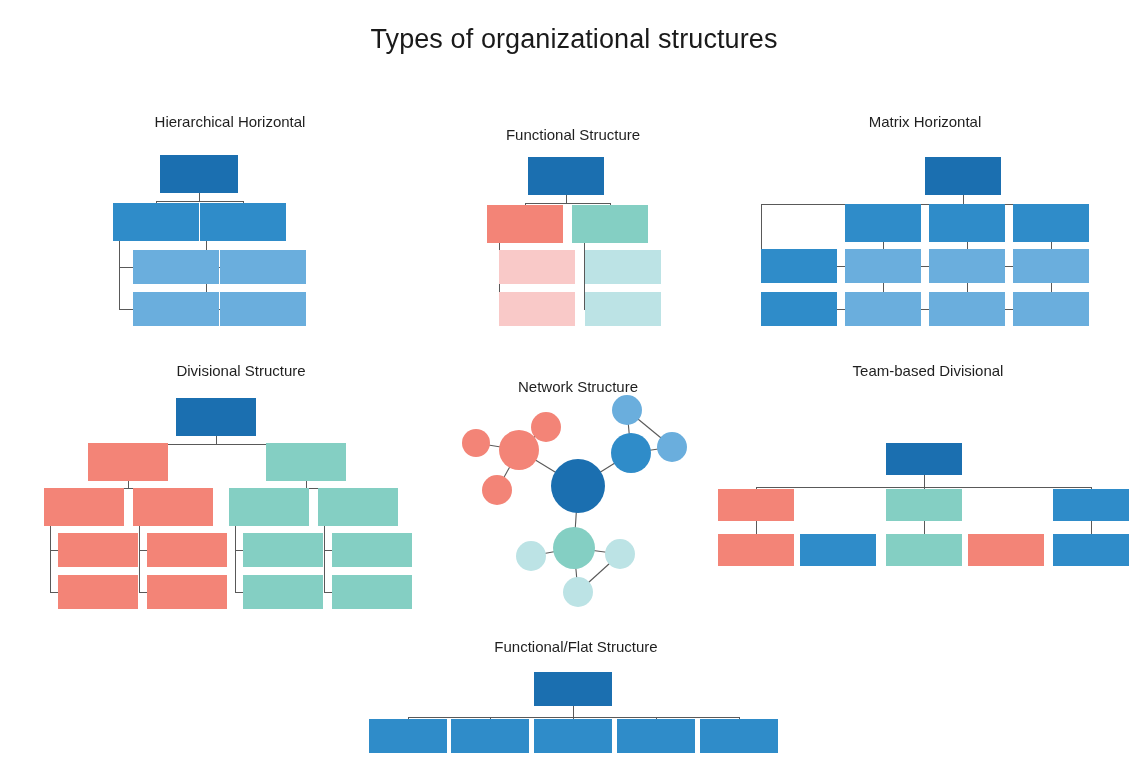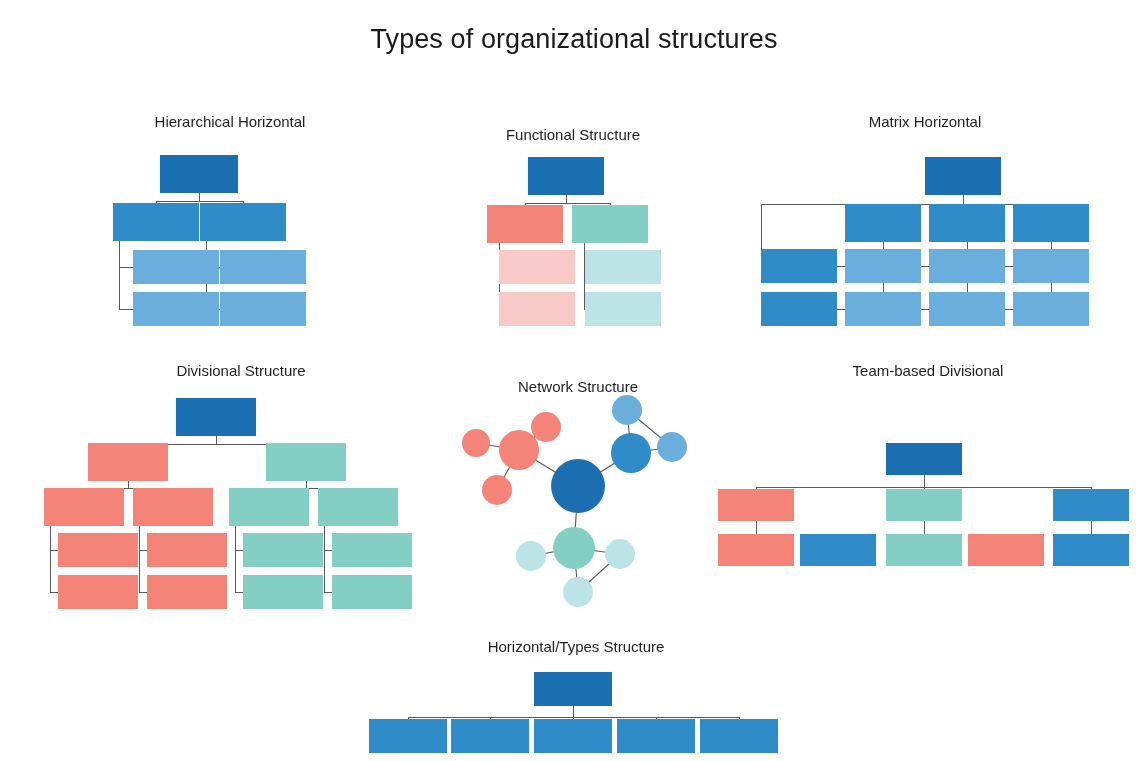--- a/index.html
+++ b/index.html
@@ -77,21 +77,21 @@
 <div id="canvas">
 
   <div class="main-title">Types of organizational structures</div>
 
   <div class="panel-title" style="left:130px; top:113px; width:200px;">Hierarchical Horizontal</div>
   <div class="panel-title" style="left:473px; top:126px; width:200px;">Functional Structure</div>
   <div class="panel-title" style="left:825px; top:113px; width:200px;">Matrix Horizontal</div>
   <div class="panel-title" style="left:141px; top:362px; width:200px;">Divisional Structure</div>
   <div class="panel-title" style="left:478px; top:362px; width:200px;margin-top:16px;">Network Structure</div>
   <div class="panel-title" style="left:828px; top:362px; width:200px;">Team-based Divisional</div>
-  <div class="panel-title" style="left:466px; top:638px; width:220px;">Horizontal/Types Structure</div>
+  <div class="panel-title" style="left:466px; top:638px; width:220px;">Functional/Flat Structure</div>
 
   <div id="connectors">
       <div class="lnk-v" style="left: 199px; top: 193px; height: 8px; background: rgb(89, 89, 89);"></div>
       <div class="lnk-h" style="left: 156px; top: 201px; width: 87px; background: rgb(89, 89, 89);"></div>
       <div class="lnk-v" style="left: 156px; top: 201px; height: 2px; background: rgb(89, 89, 89);"></div>
       <div class="lnk-v" style="left: 243px; top: 201px; height: 2px; background: rgb(89, 89, 89);"></div>
       <div class="lnk-v" style="left: 119px; top: 241px; height: 68px; background: rgb(89, 89, 89);"></div>
       <div class="lnk-h" style="left: 119px; top: 267px; width: 14px; background: rgb(89, 89, 89);"></div>
       <div class="lnk-h" style="left: 119px; top: 309px; width: 14px; background: rgb(89, 89, 89);"></div>
       <div class="lnk-v" style="left: 206px; top: 241px; height: 68px; background: rgb(89, 89, 89);"></div>

